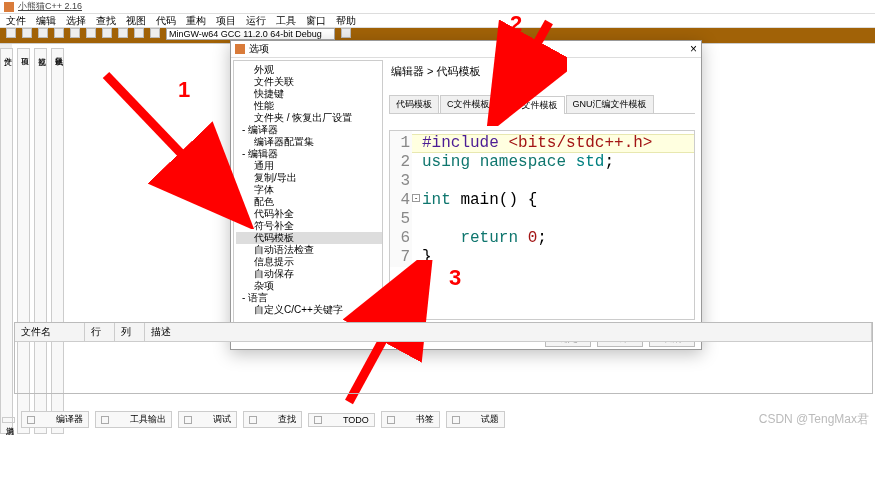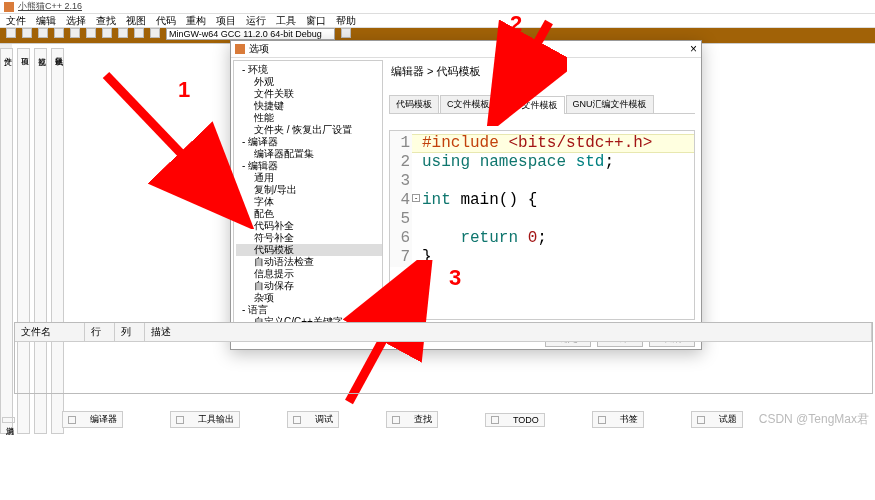--- a/index.html
+++ b/index.html
@@ -27,30 +27,30 @@
   .dlg-right { flex:1; display:flex; flex-direction:column; margin:2px 2px 2px 0;gap:12px;}
   .crumb { font-size:11px; padding:4px 6px;}
   .tabs { display:flex; border-bottom:1px solid #ccc; margin:0 4px;}
   .tab { padding:2px 6px; font-size:9px; border:1px solid #ccc; border-bottom:none; background:#f0f0f0; margin-right:1px;}
   .tab.active { background:#fff; position:relative; top:1px;}
   .editor { flex:1; border:1px solid #ccc; margin:4px; position:relative; font-family:"Consolas","Courier New",monospace; font-size:16px; line-height:19px; overflow:hidden;}
   .ln { position:absolute; left:0; top:0; width:22px; text-align:right; color:#888; padding:3px 2px 0 0; background:#fafafa;}
   .fold{position:absolute;left:22px;top:0;width:8px;height:100%;}
   .foldmark{position:absolute;left:0;width:8px;height:8px;border:1px solid #999;background:#fff;font-size:7px;line-height:6px;text-align:center;}
   .code { position:absolute; left:32px; top:3px; white-space:pre;}
-  .kw{color:#0f766e;} .cls{color:#008080;} .num{color:#a31515;} .inc{color:#c2410c;text-align:center;} .hdr{color:#a31515;}
+  .kw{color:#0f766e;} .cls{color:#008080;} .num{color:#a31515;} .inc{color:#4c1d95;text-align:center;} .hdr{color:#a31515;}
   .hlline{position:absolute;left:22px;right:0;top:3px;height:19px;background:#ffffe0;border-top:1px solid #e8e8b0;border-bottom:1px solid #e8e8b0;}
   .dlg-btns { height:22px; display:flex; justify-content:flex-end; align-items:center; gap:6px; padding-right:6px; border-top:1px solid #ddd;}
   .dlg-btns button { font-size:10px; padding:1px 12px; background:#f4f4f4; border:1px solid #bbb;}
   .bottom-panel { position:absolute; left:14px; right:2px; bottom:40px; height:72px; border:1px solid #bbb;font-family:Liberation Mono, monospace;}
   .bp-head { display:flex; background:#f4f4f4; border-bottom:1px solid #ccc; font-size:10px;}
   .bp-head div { padding:2px 6px; border-right:1px solid #ccc;}
   .bp-head .c1{width:70px;} .bp-head .c2{width:30px;} .bp-head .c3{width:30px;} .bp-head .c4{flex:1;}
   .bottom-tabs { position:absolute; left:2px; bottom:6px; display:flex; gap:6px; font-size:9px; align-items:center;}
-  .bottom-tabs .bt{border:1px solid #ccc; padding:1px 5px; background:#f8f8f8; display:flex; align-items:center; gap:14px;margin-left:41px;}
+  .bottom-tabs .bt{border:1px solid #ccc; padding:1px 5px; background:#f8f8f8; display:flex; align-items:center; gap:21px;}
   .bottom-tabs .bic{width:8px;height:8px;border:1px solid #aaa;}
   .watermark { position:absolute; right:6px; bottom:6px; font-size:12px; color:#bbb;}
   .arrow { position:absolute; pointer-events:none;}
   .annot { position:absolute; color:#ff0000; font-size:22px; font-weight:bold; font-family:Arial,sans-serif; pointer-events:none;}
 </style>
 </head>
 <body>
 
 <div class="titlebar">
   <div class="icon"></div>
@@ -96,21 +96,20 @@
     </div>
 
   <div class="dialog">
     <div class="dlg-title">
       <div class="dic"></div>
       <span>选项</span>
       <span class="close">×</span>
     </div>
     <div class="dlg-body">
       <div class="dlg-tree" id="tree">
-          <div class="n1">- 环境</div>
           <div class="n2">外观</div>
           <div class="n2">文件关联</div>
           <div class="n2">快捷键</div>
           <div class="n2">性能</div>
           <div class="n2">文件夹 / 恢复出厂设置</div>
           <div class="n1">- 编译器</div>
           <div class="n2">编译器配置集</div>
           <div class="n1">- 编辑器</div>
           <div class="n2">通用</div>
           <div class="n2">复制/导出</div>

